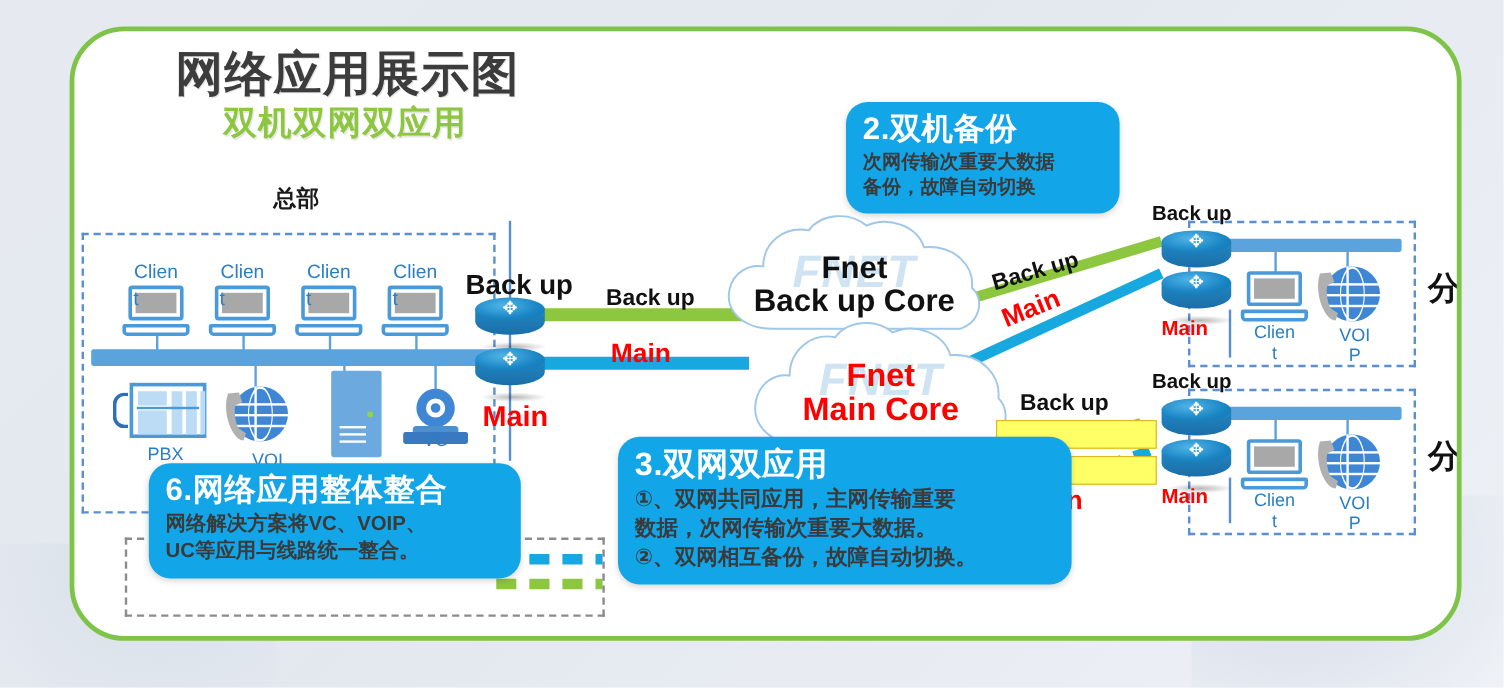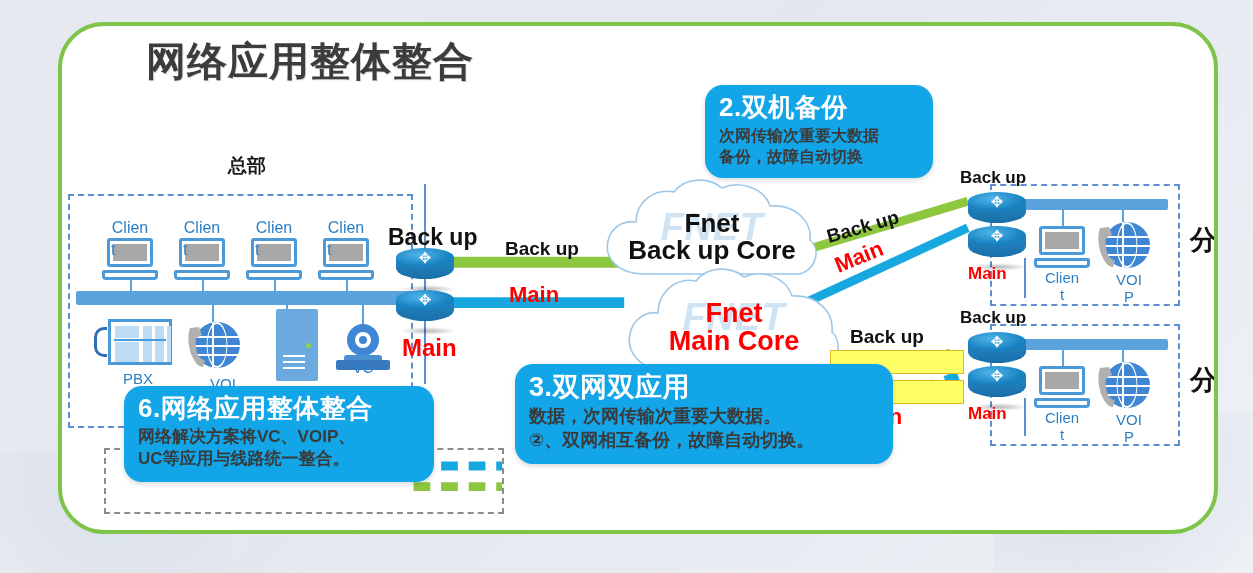--- a/index.html
+++ b/index.html
@@ -262,21 +262,22 @@
   #callout-3 .c-body { font-size: 18px; }
 </style>
 </head>
 <body>
 
 <div class="bg-blob b1"></div>
 <div class="bg-blob b2"></div>
 
 <div id="canvas">
 
-  <div id="title-main">网络应用整体整合</div>
+  <div id="title-main">网络应用展示图</div>
+  <div id="title-sub">双机双网双应用</div>
   <div id="hq-title">总部</div>
 
   <svg class="layer" id="svg-lines" viewBox="0 0 1160 512">
 
     <line x1="345" y1="240" x2="566" y2="240" stroke="#8dc63f" stroke-width="11"></line>
 
     <line x1="345" y1="281" x2="566" y2="281" stroke="#18a8e0" stroke-width="11"></line>
 
     <line x1="735" y1="232" x2="915" y2="178" stroke="#8dc63f" stroke-width="9"></line>
 
@@ -576,18 +577,19 @@
     <div class="c-title">2.双机备份</div>
     <div class="c-body">
       <div>次网传输次重要大数据</div>
       <div>备份，故障自动切换</div>
     </div>
   </div>
 
   <div class="callout" id="callout-3" style="left:453px; top:338px; width:378px;">
     <div class="c-title">3.双网双应用</div>
     <div class="c-body">
+      <div>①、双网共同应用，主网传输重要</div>
       <div>数据，次网传输次重要大数据。</div>
       <div>②、双网相互备份，故障自动切换。</div>
     </div>
   </div>
 
 </div>
 
 </body></html>

